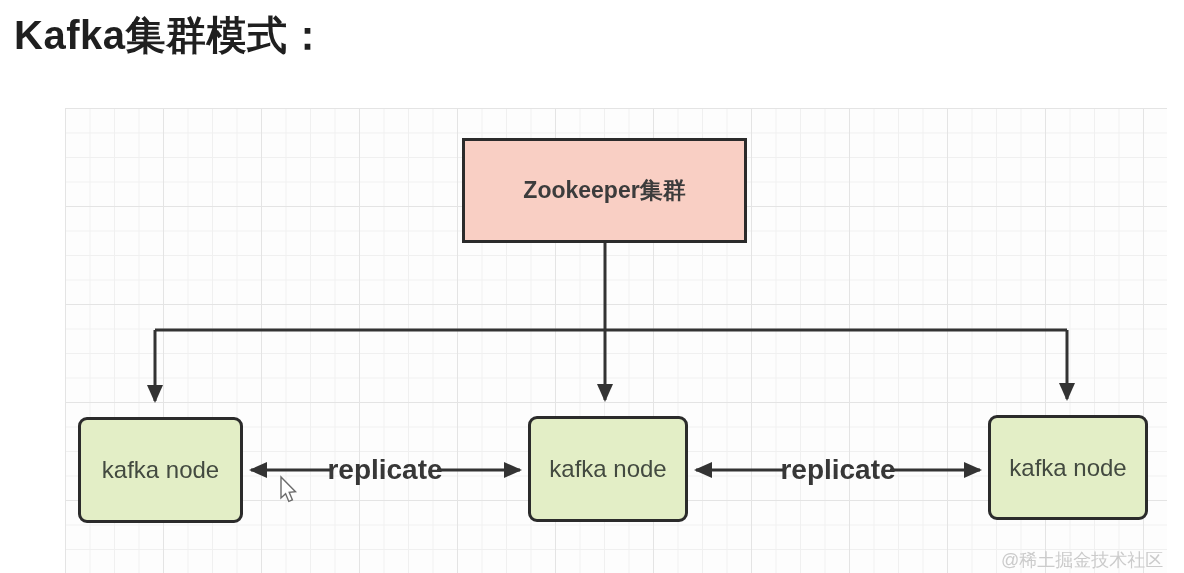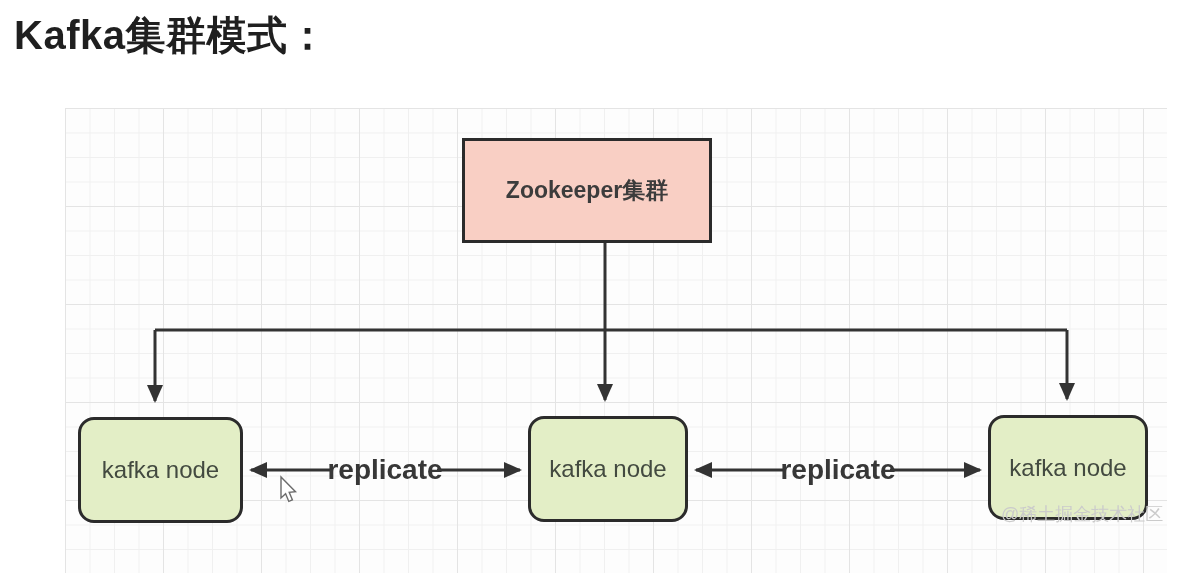--- a/index.html
+++ b/index.html
@@ -44,30 +44,30 @@
     box-sizing: border-box;
     border: 3px solid var(--border-color, #2b2b2b);
     display: flex;
     align-items: center;
     justify-content: center;
     text-align: center;
   }
   .zookeeper-node {
     left: 462px;
     top: 138px;
-    width: 250px;
+    width: 285px;
     height: 105px;
     background: var(--zk-fill, #f9cfc4);
     font-size: 23px;
     font-weight: 700;
     color: #3c3c3c;
   }
   .kafka-node {
     background: var(--kafka-fill, #e3eec6);
-    border-radius: 16px;
+    border-radius: 9px;
     font-size: 24px;
     font-weight: 400;
     color: #434a40;
   }
   .kafka-node.left  { left: 78px;  top: 417px; width: 165px; height: 106px; }
   .kafka-node.mid   { left: 528px; top: 416px; width: 160px; height: 106px; }
   .kafka-node.right { left: 988px; top: 415px; width: 160px; height: 105px; }
   .replicate-label {
     position: absolute;
     transform: translate(-50%, -50%);
@@ -81,21 +81,21 @@
   .connector-layer {
     position: absolute;
     left: 0; top: 0;
     width: 1184px;
     height: 573px;
     pointer-events: none;
   }
   .watermark {
     position: absolute;
     left: 1001px;
-    top: 502px;
+    top: 548px;
     font-size: 18px;
     color: var(--watermark-color, #cbcbcb);
     white-space: nowrap;
   }
 </style>
 </head>
 <body>
 
 <div id="stage" style="--zk-fill: #f9cfc4; --kafka-fill: #e3eec6; --border-color: #2b2b2b; --watermark-color: #cbcbcb;">
 

